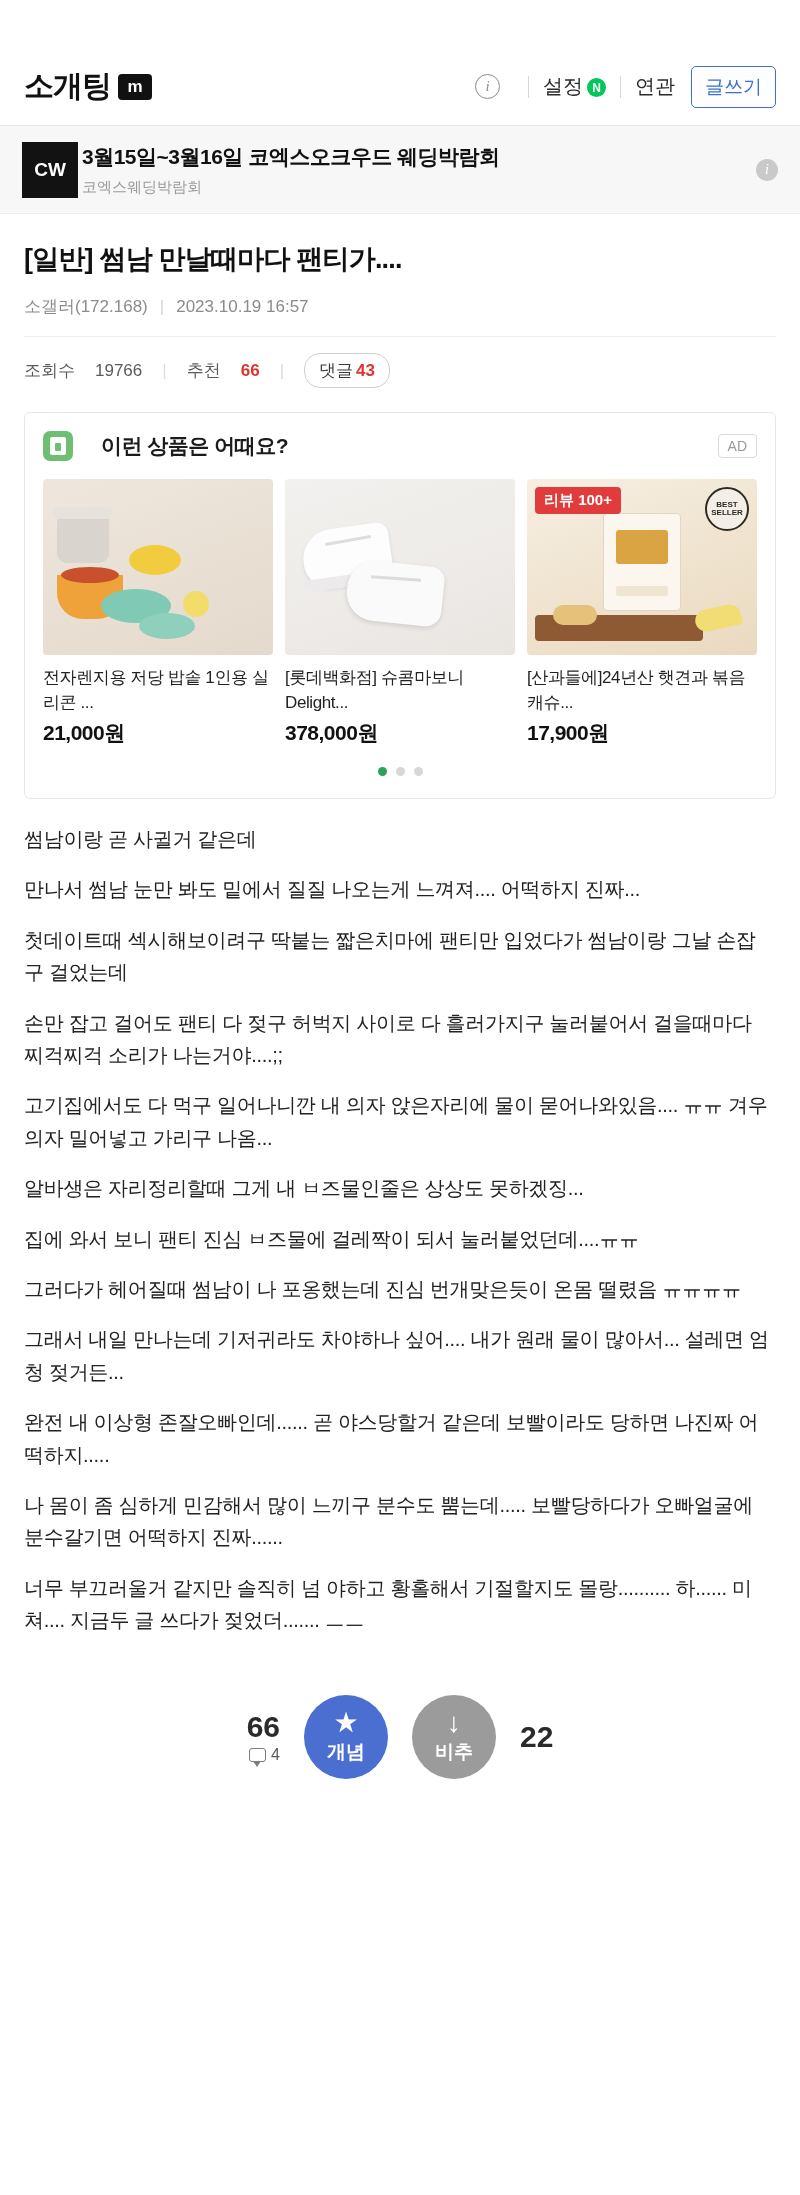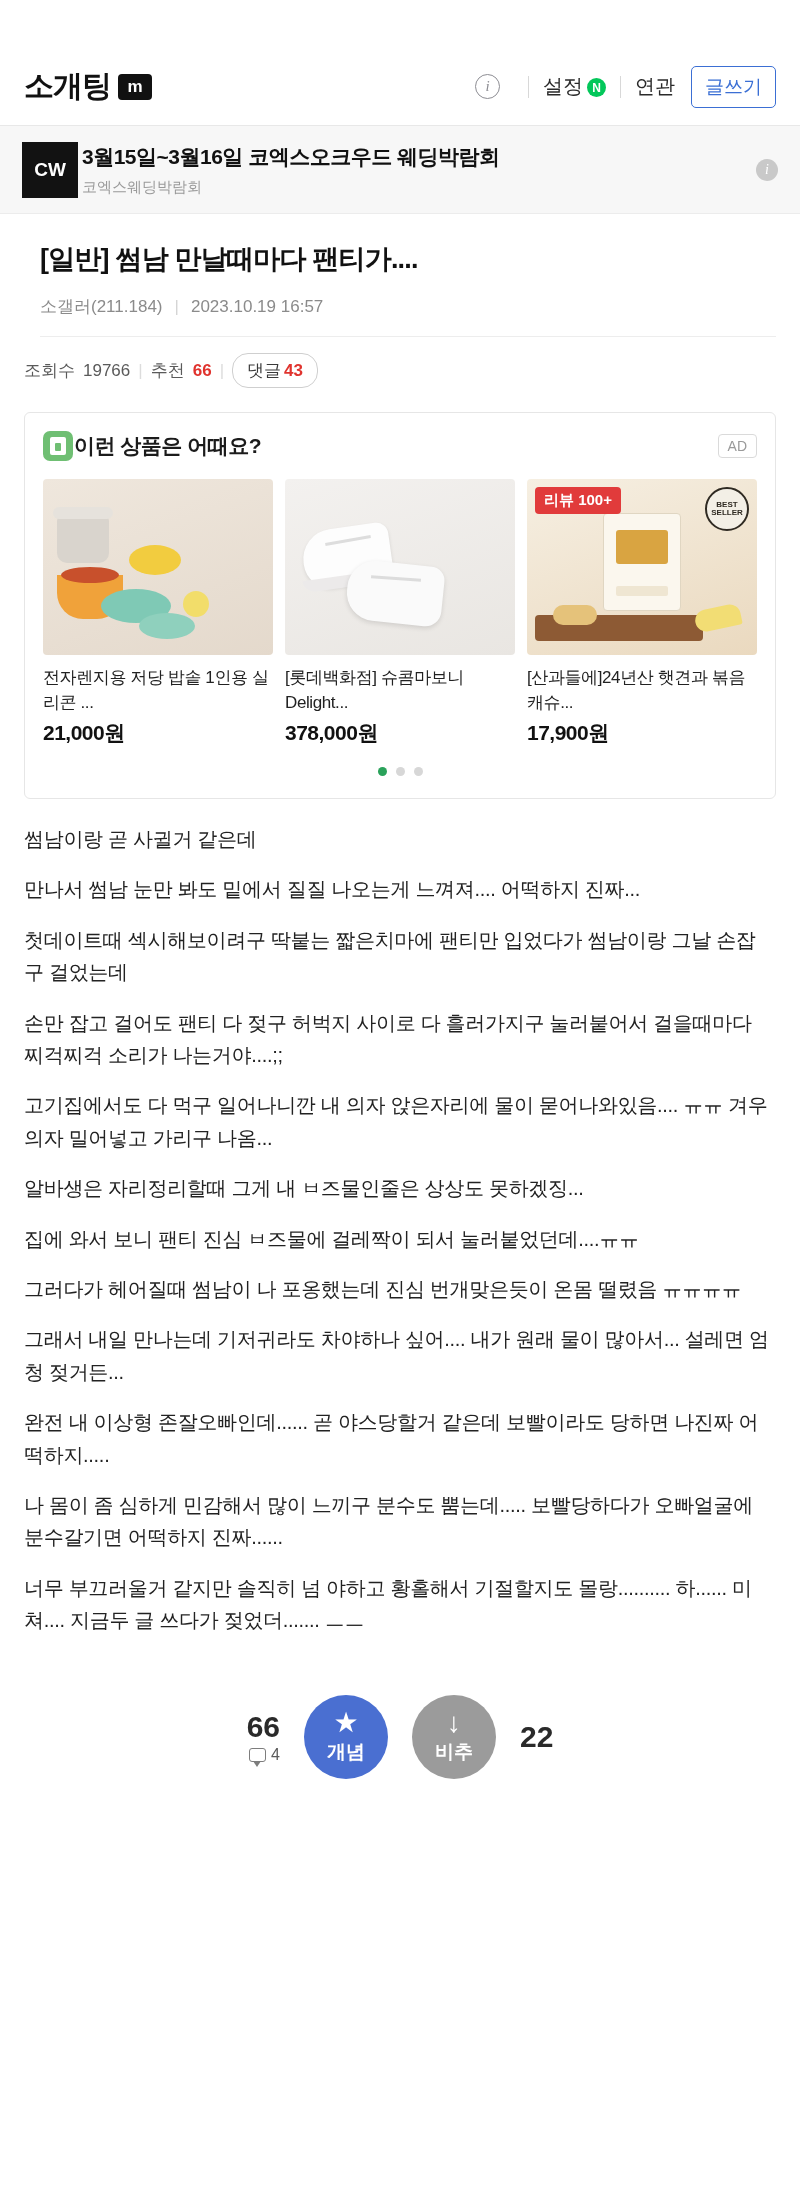--- a/index.html
+++ b/index.html
@@ -137,21 +137,21 @@
     background: #c9c9c9;
     color: #fff;
     font-size: 14px;
     font-family: "Liberation Serif", serif;
     font-style: italic;
     display: flex; align-items: center; justify-content: center;
     flex: 0 0 auto;
   }
 
   
-  .post-head { padding: 28px 24px 0 40px; }
+  .post-head { padding: 28px 24px 0 24px; }
   .post-title {
     font-size: 27px;
     font-weight: bold;
     color: #111;
     letter-spacing: -0.8px;
     line-height: 1.3;
   }
   .post-meta {
     margin-top: 18px;
     font-size: 17px;
@@ -163,21 +163,21 @@
   .post-meta .divider { color: #d5d5d5; }
   .meta-rule {
     margin-top: 18px;
     border-top: 1px solid #ededed;
   }
 
   
   .stats {
     display: flex;
     align-items: center;
-    gap: 8px;
+    gap: 20px;
     padding: 16px 24px 14px 24px;
     font-size: 17px;
     color: #5a5a5a;
   }
   .stats .divider { color: #dcdcdc; }
   .stat-red { color: #e0332e; font-weight: bold; }
   .comment-pill {
     border: 1px solid #cfcfcf;
     border-radius: 16px;
     padding: 5px 14px;
@@ -193,21 +193,21 @@
   .ad-card {
     margin: 10px 24px 0 24px;
     border: 1px solid #e6e6e6;
     border-radius: 6px;
     background: #fff;
     padding: 18px 18px 22px 18px;
   }
   .ad-card-head {
     display: flex;
     align-items: center;
-    gap: 1px;
+    gap: 28px;
   }
   .ad-card-logo {
     width: 30px; height: 30px;
     border-radius: 7px;
     background: #6fbf73;
     position: relative;
     flex: 0 0 auto;
   }
   .ad-card-logo::after {
     content: "";
@@ -419,21 +419,21 @@
     <div class="ad-texts">
       <div class="ad-title">3월15일~3월16일 코엑스오크우드 웨딩박람회</div>
       <div class="ad-sub">코엑스웨딩박람회</div>
     </div>
     <div class="ad-info">i</div>
   </div>
 
   <div class="post-head">
     <div class="post-title">[일반] 썸남 만날때마다 팬티가....</div>
     <div class="post-meta">
-      <span>소갤러(211.184)</span>
+      <span>소갤러(172.168)</span>
       <span class="divider">|</span>
       <span>2023.10.19 16:57</span>
     </div>
     <div class="meta-rule"></div>
   </div>
 
   <div class="stats">
     <span>조회수</span>
     <span>19766</span>
     <span class="divider">|</span>

